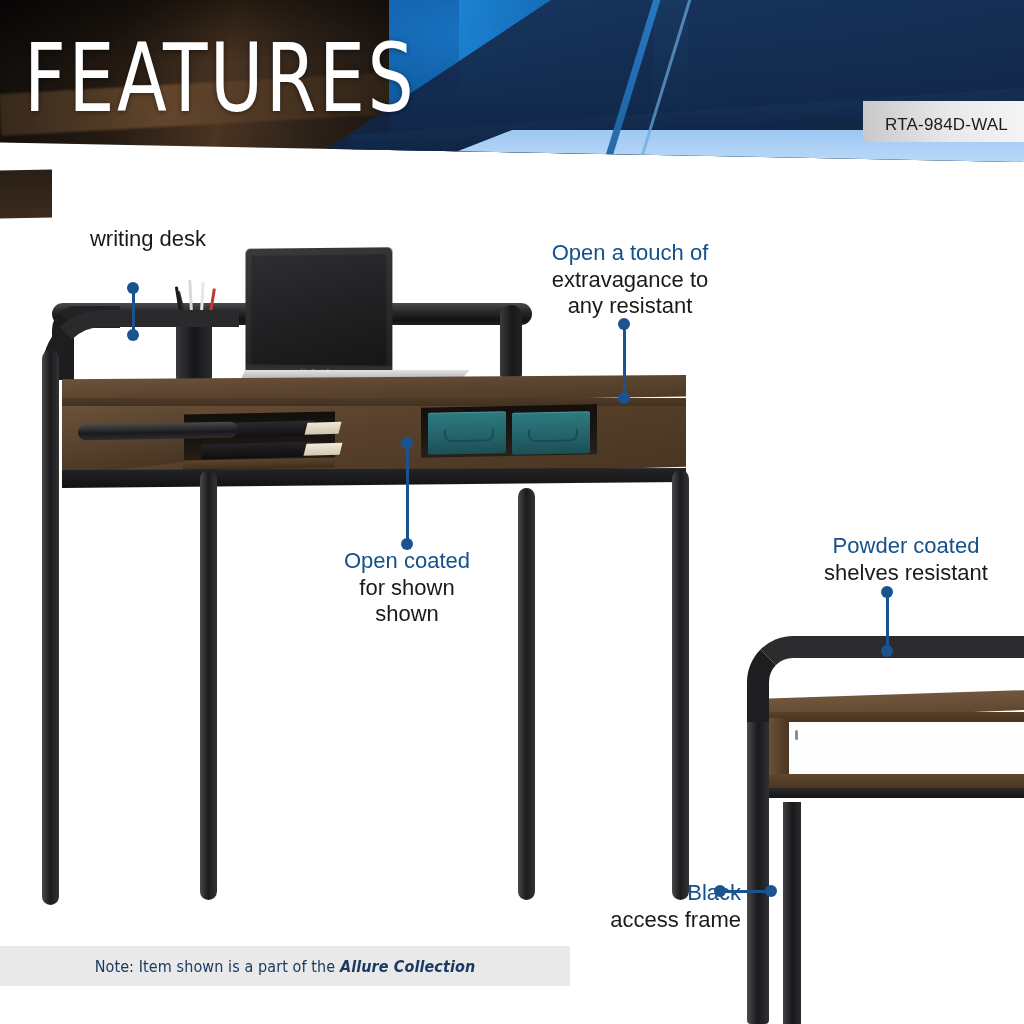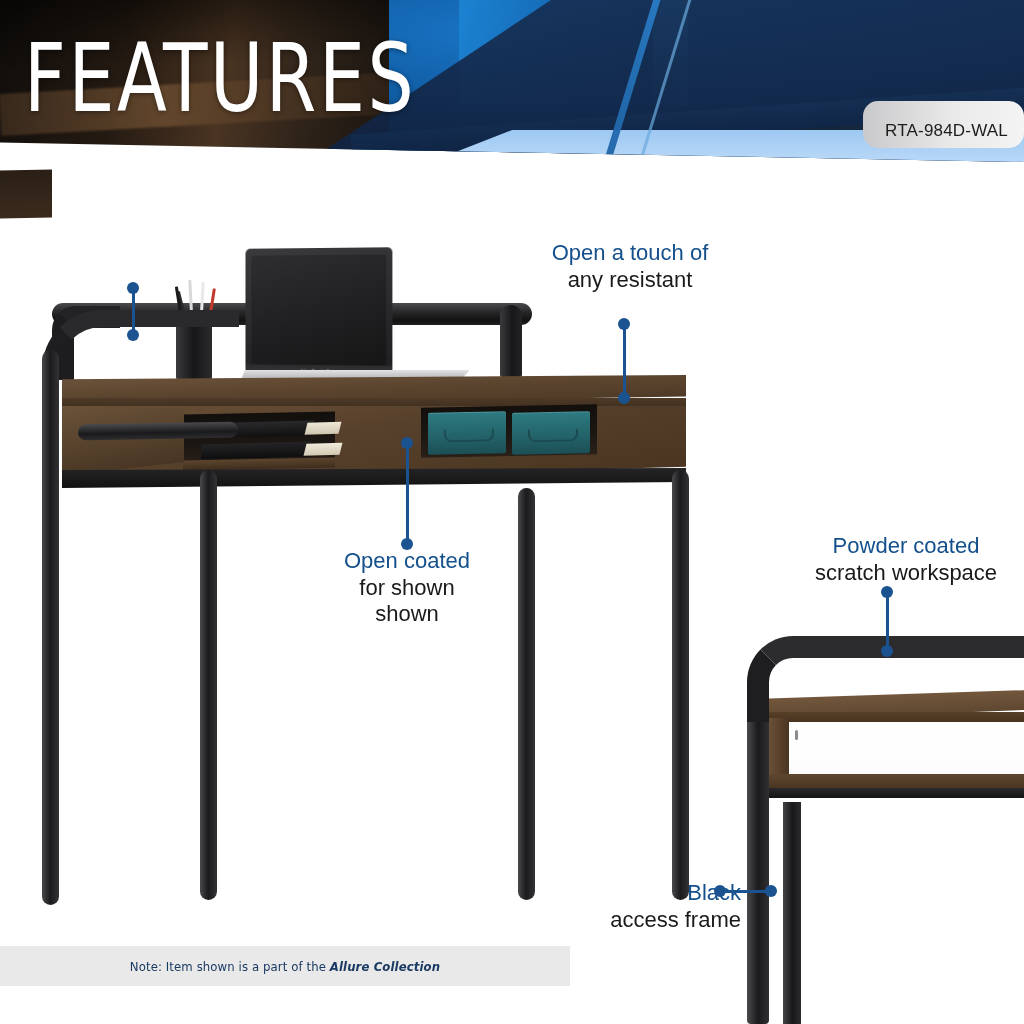--- a/index.html
+++ b/index.html
@@ -79,23 +79,23 @@
     position:absolute;left:24px;top:32px;
     font-size:94px;line-height:94px;letter-spacing:3px;
     color:#ffffff;font-weight:300;
     font-family:"DejaVu Sans Condensed","Liberation Sans", sans-serif;
     transform:scaleX(.86);transform-origin:left center;
     text-shadow:0 1px 6px rgba(0,0,0,.45);
     white-space:nowrap;
   }
   .sku-tag{
     position:absolute;right:0;top:101px;
-    padding:20px 16px 7px 22px;
+    padding:14px 16px 7px 22px;
     background:linear-gradient(90deg,#c9c9cb,#e9e9ea 55%,#f4f4f5);
-    color:#1d1d1d;font-size:17px;letter-spacing:.2px;white-space:nowrap;border-radius:15px;
+    color:#1d1d1d;font-size:17px;letter-spacing:.2px;white-space:nowrap;
   }
 
   
   .callout{position:absolute;white-space:nowrap;}
   .callout .ln{display:block;font-size:22px;line-height:26.5px;color:#1a1a1a;}
   .callout .ln.accent{color:#14508c;}
   .callout.c-center{text-align:center;}
   .callout.c-right{text-align:right;}
 
   .leader{position:absolute;background:#1b5390;}
@@ -297,21 +297,21 @@
   .in-screw{
     position:absolute;left:60px;top:108px;width:3px;height:10px;background:#8b8b8d;border-radius:2px;
   }
 
   
   .note-bar{
     position:absolute;left:0;top:946px;width:570px;height:40px;
     background:#e9e9e9;display:flex;align-items:center;justify-content:center;
   }
   .note-bar .txt{
-    font-size:13px;color:#1b3a63;
+    font-size:16px;color:#1b3a63;
     font-family:"DejaVu Sans Condensed","Liberation Sans",sans-serif;
     letter-spacing:.1px;white-space:nowrap;
   }
   .note-bar .txt i{font-style:italic;font-weight:bold;}
 </style>
 </head>
 <body>
 
 <div id="page">
 
@@ -391,45 +391,47 @@
     <div class="in-topboard"></div>
     <div class="in-topedge"></div>
     <div class="in-cavity"></div>
     <div class="in-sidepanel"></div>
     <div class="in-screw"></div>
     <div class="in-shelf"></div>
     <div class="in-shelf-edge"></div>
   </div>
 
   <div class="callout c-center" style="left:48px;top:226px;width:200px;">
+    <span class="ln">writing desk</span>
   </div>
   <div class="dot" style="left:127px;top:282px;"></div>
   <div class="leader v" style="left:132px;top:288px;height:47px;"></div>
   <div class="dot" style="left:127px;top:329px;"></div>
 
   <div class="callout c-center" style="left:515px;top:240px;width:230px;">
     <span class="ln accent">Open a touch of</span>
+    <span class="ln">extravagance to</span>
     <span class="ln">any resistant</span>
   </div>
   <div class="dot" style="left:618px;top:318px;"></div>
   <div class="leader v" style="left:623px;top:324px;height:74px;"></div>
   <div class="dot" style="left:618px;top:392px;"></div>
 
   <div class="dot" style="left:401px;top:437px;"></div>
   <div class="leader v" style="left:406px;top:443px;height:97px;"></div>
   <div class="dot" style="left:401px;top:538px;"></div>
   <div class="callout c-center" style="left:307px;top:548px;width:200px;">
     <span class="ln accent">Open coated</span>
     <span class="ln">for shown</span>
     <span class="ln">shown</span>
   </div>
 
   <div class="callout c-center" style="left:788px;top:533px;width:236px;">
     <span class="ln accent">Powder coated</span>
-    <span class="ln">scratch workspace</span>
+    <span class="ln">shelves resistant</span>
   </div>
   <div class="dot" style="left:881px;top:586px;"></div>
   <div class="leader v" style="left:886px;top:592px;height:56px;"></div>
   <div class="dot" style="left:881px;top:645px;"></div>
 
   <div class="callout c-right" style="left:585px;top:880px;width:156px;">
     <span class="ln accent">Black</span>
     <span class="ln">access frame</span>
   </div>
   <div class="dot" style="left:714px;top:885px;"></div>

